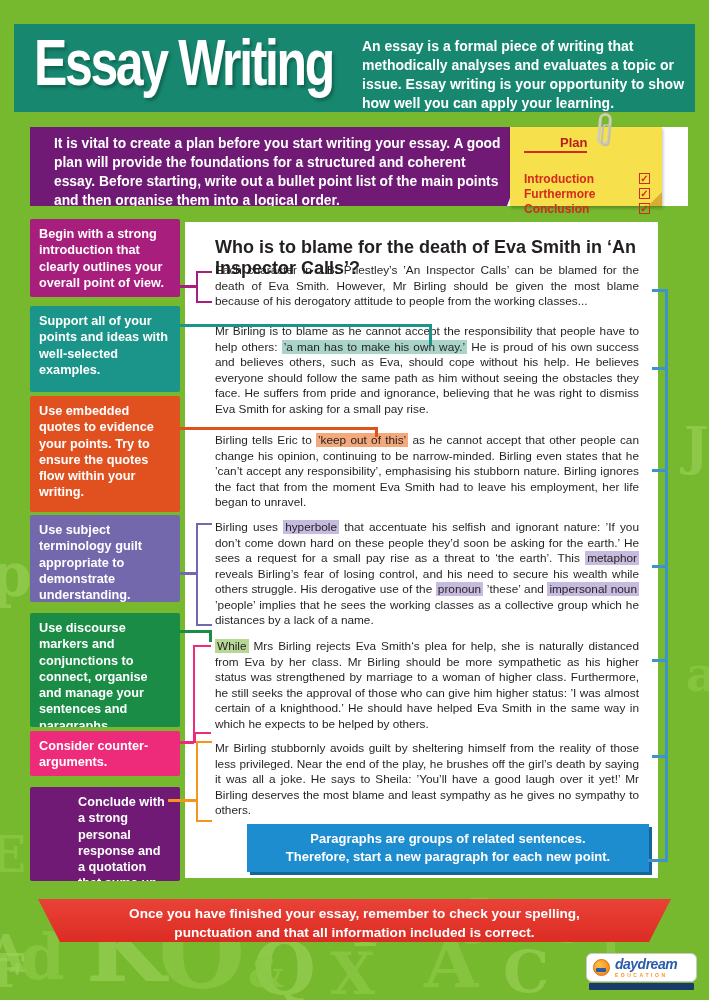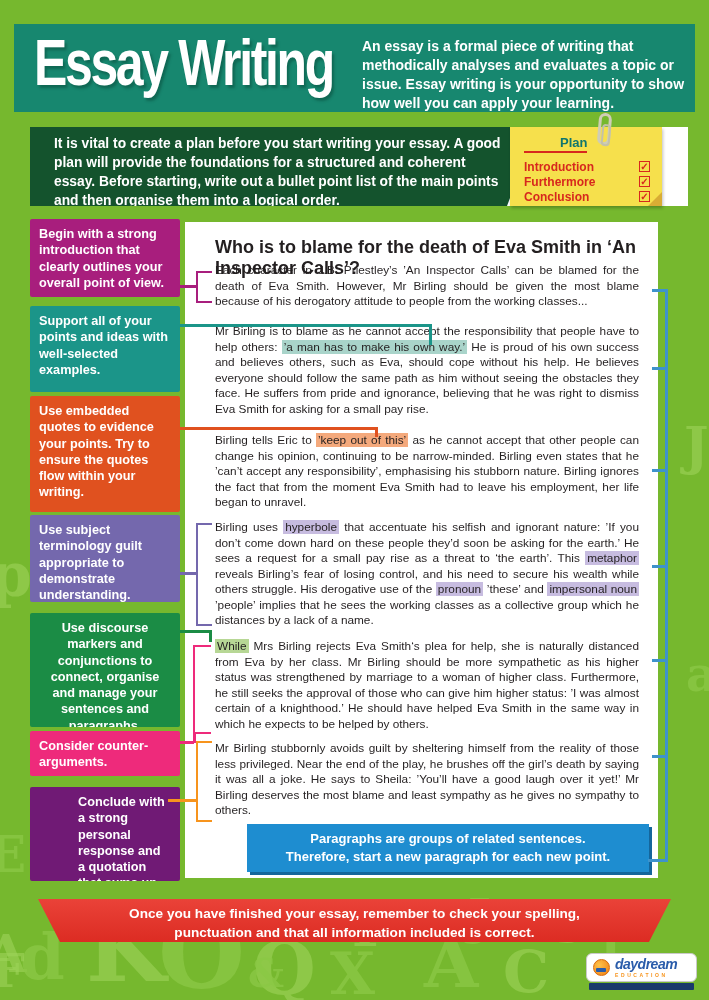--- a/index.html
+++ b/index.html
@@ -40,41 +40,41 @@
     color:#ffffff; font-weight:bold; font-size:14px; line-height:1.35;
   }
 
   
   .note-backing {
     position:absolute; left:476px; top:127px; width:212px; height:79px;
     background:#ffffff;
   }
   .plan-banner {
     position:absolute; left:30px; top:127px; width:507px; height:79px;
-    background:#14532d;
+    background:#701a75;
     clip-path:polygon(0 0,100% 0,calc(100% - 30px) 100%,0 100%);
   }
   .plan-banner-text {
     position:absolute; left:24px; top:8px; width:448px;
     color:#ffffff; font-weight:bold; font-size:13.8px; line-height:1.37;
   }
   .sticky-note {
     position:absolute; left:510px; top:127px; width:152px; height:79px;
     background:#f6e04c; z-index:3;
     box-shadow:1px 2px 3px rgba(0,0,0,.25);
   }
   .sticky-note::after { 
     content:""; position:absolute; right:0; bottom:0;
     border-style:solid; border-width:0 0 14px 14px;
     border-color:transparent transparent #d9ad34 transparent;
   }
   .note-title {
-    display:inline-block; margin:8px 0 4px 14px; padding-bottom:1px;
+    display:inline-block; margin:8px 0 16px 14px; padding-bottom:1px;
     min-width:58px;
-    color:#0f766e; font-weight:bold; font-size:13px;
+    color:#b91c1c; font-weight:bold; font-size:13px;
     border-bottom:2px solid #d7281d;
     padding-left:36px;
   }
   .note-items { margin:2px 12px 0 14px; }
   .note-row { display:flex; justify-content:space-between; align-items:center; height:15px; }
   .note-row .lbl { color:#d7281d; font-weight:bold; font-size:12px; }
   .note-check {
     width:11px; height:11px; border:1.6px solid #d7281d;
     color:#d7281d; font-size:10px; font-weight:bold;
     line-height:9px; text-align:center;
@@ -92,21 +92,21 @@
   .tip {
     position:absolute; left:30px; width:150px;
     padding:7px 9px;
     color:#ffffff; font-weight:bold; font-size:12.7px; line-height:1.28;
     border-radius:2px; overflow:hidden;
   }
   .tip-1 { top:219px; height:78px; }
   .tip-2 { top:306px; height:86px; }
   .tip-3 { top:396px; height:116px; }
   .tip-4 { top:515px; height:87px; }
-  .tip-5 { top:613px; height:114px;text-align:center; }
+  .tip-5 { top:613px; height:114px; }
   .tip-6 { top:731px; height:45px; }
   .tip-7 { top:787px; height:94px; }
 
   
   .essay-panel { position:absolute; left:185px; top:222px; width:473px; height:656px; background:#ffffff; }
   .essay-question {
     position:absolute; left:215px; top:237px; width:432px;
     font-weight:bold; font-size:18px; color:#231f20;
   }
   .para {

